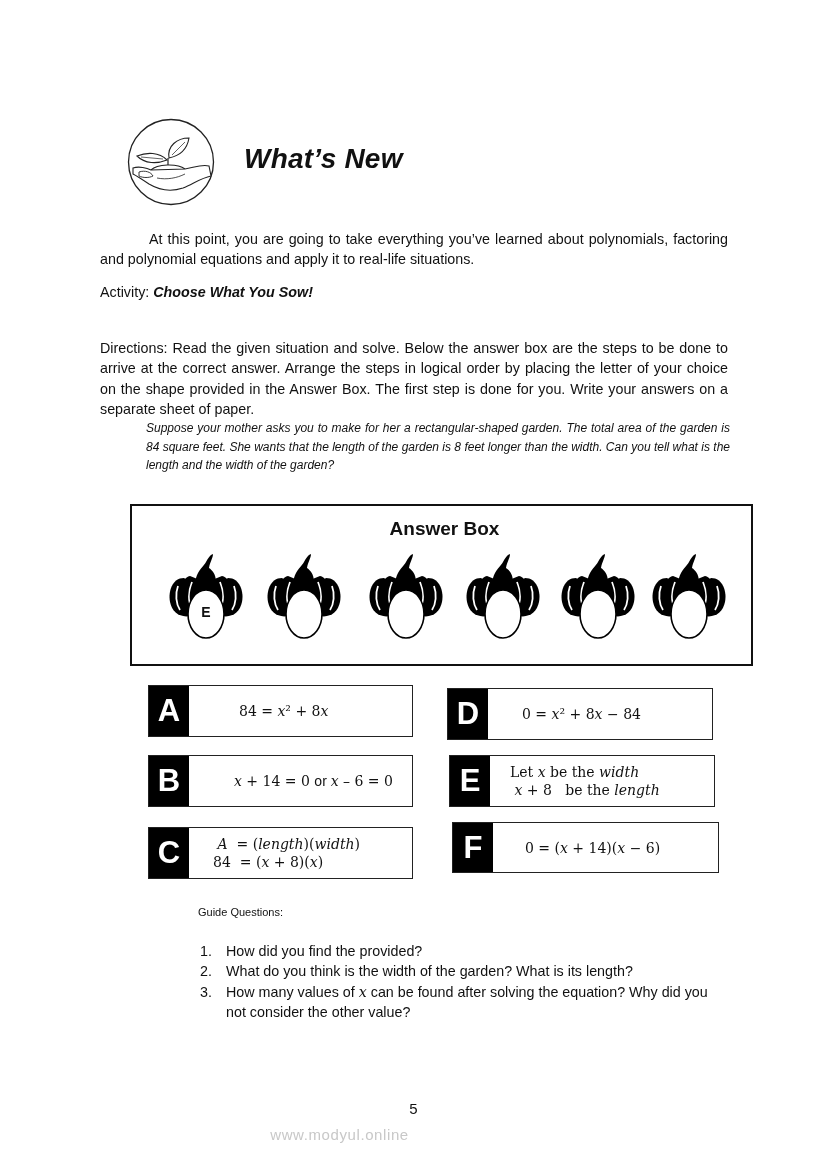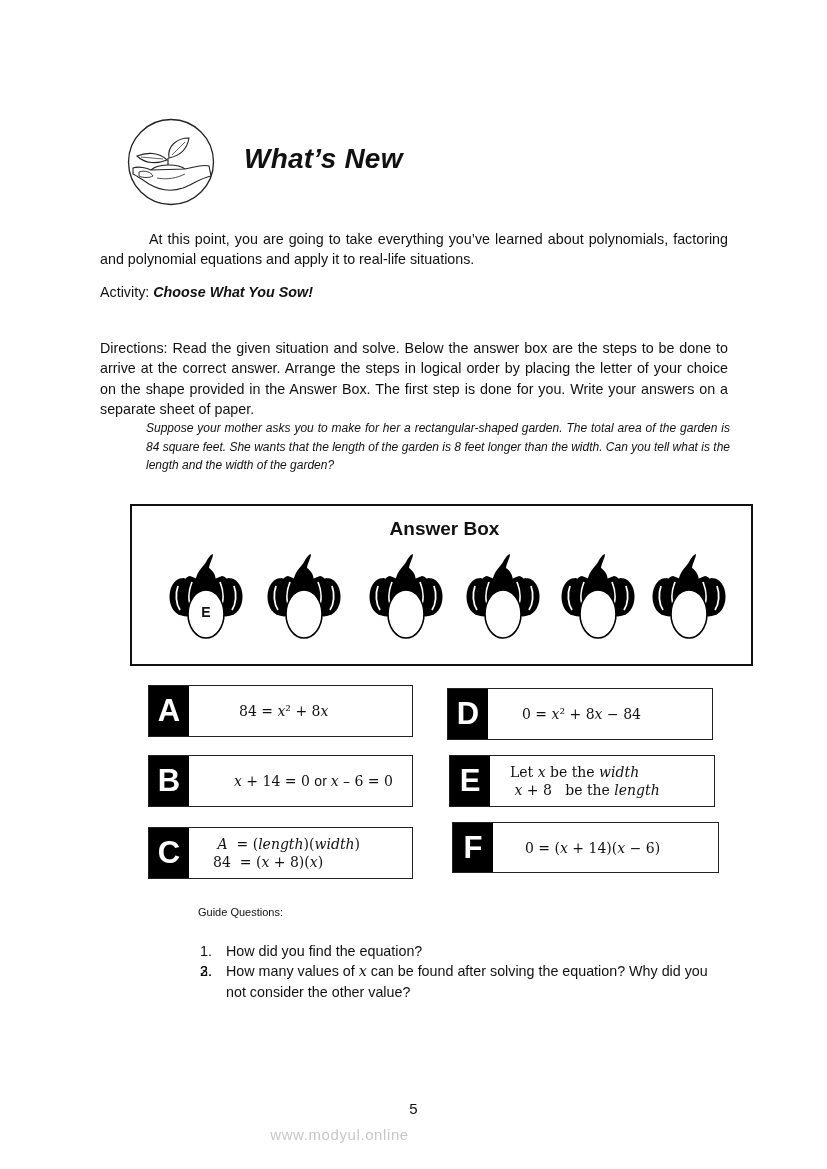--- a/index.html
+++ b/index.html
@@ -233,19 +233,19 @@
 
 <div class="step" style="left:452px; top:822px; width:267px; height:51px;">
   <div class="letter">F</div>
   <div class="body" style="padding-left:20px;">
     <div><span>0 = (</span><i>x</i><span> + 14)(</span><i>x</i><span> − 6)</span></div>
   </div>
 </div>
 
 <div class="abs guide-title">Guide Questions:</div>
 <ol class="abs guide-list">
-  <li><span class="num">1.</span><span>How did you find the equation?</span></li>
-  <li><span class="num">2.</span></li>
+  <li><span class="num">1.</span><span>How did you find the provided?</span></li>
+  <li><span class="num">2.</span><span>What do you think is the width of the garden?  What is its length?</span></li>
   <li><span class="num">3.</span><span>How many values of </span><i style="font-family:'DejaVu Serif',serif;">x</i><span> can be found after solving the equation? Why did you not consider the other value?</span></li>
 </ol>
 
 <div class="abs pagenum">5</div>
 <div class="abs watermark">www.modyul.online</div>
 
 </body></html>

